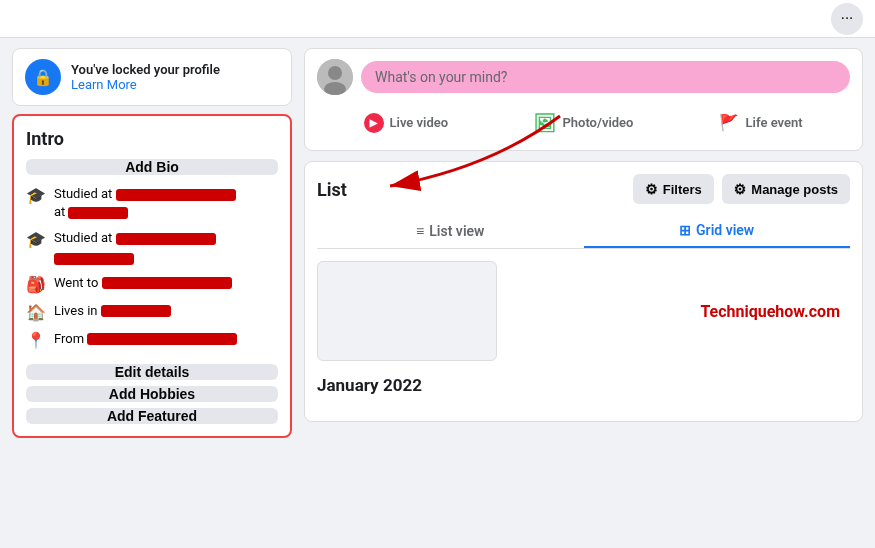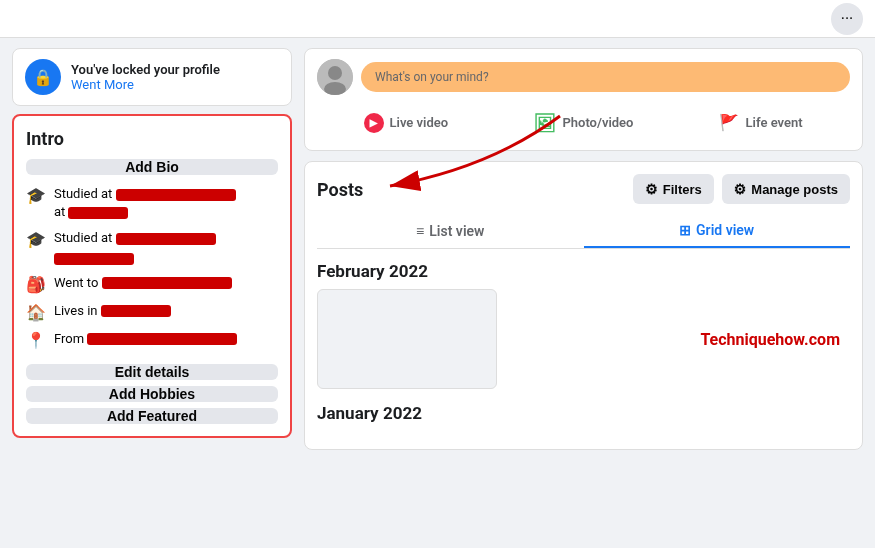--- a/index.html
+++ b/index.html
@@ -195,25 +195,25 @@
       width: 36px;
       height: 36px;
       border-radius: 50%;
       background: #bbb;
       flex-shrink: 0;
       overflow: hidden;
     }
 
     .what-on-mind {
       flex: 1;
-      background: #fdba74;
+      background: #f9a8d4;
       border-radius: 20px;
       padding: 8px 14px;
       color: #65676b;
-      font-size: 12px;
+      font-size: 14px;
     }
 
     .create-post-actions {
       display: flex;
       gap: 0;
     }
 
     .create-post-action {
       flex: 1;
       display: flex;
@@ -395,21 +395,21 @@
     <div class="main-content">
 
       <div class="left-sidebar">
 
         <div class="profile-locked-card">
           <div class="lock-avatar">
             🔒
           </div>
           <div class="locked-text-block">
             <span class="locked-title">You've locked your profile</span>
-            <span class="learn-more-link">Went More</span>
+            <span class="learn-more-link">Learn More</span>
           </div>
         </div>
 
         <div class="intro-section">
           <div class="intro-title">Intro</div>
           <button class="add-bio-btn">Add Bio</button>
 
           
           <div class="intro-item">
             <span class="intro-icon">🎓</span>
@@ -478,21 +478,21 @@
             </div>
             <div class="create-post-action">
               <span class="action-icon-life">🚩</span>
               <span>Life event</span>
             </div>
           </div>
         </div>
 
         <div class="posts-card">
           <div class="posts-header">
-            <span class="posts-title">Posts</span>
+            <span class="posts-title">List</span>
             <div class="posts-header-actions">
               <button class="filters-btn">
                 <span style="font-size:14px;">⚙</span>
                 <span>Filters</span>
               </button>
               <button class="manage-posts-btn">
                 <span style="font-size:14px;">⚙</span>
                 <span>Manage posts</span>
               </button>
             </div>
@@ -503,21 +503,20 @@
               <span>≡</span>
               <span>List view</span>
             </div>
             <div class="view-tab active">
               <span style="color:#1877f2;">⊞</span>
               <span>Grid view</span>
             </div>
           </div>
 
           <div class="month-section">
-            <div class="month-label">February 2022</div>
             <div style="position:relative;">
               <div class="post-preview-box">
                 
               </div>
               <div class="watermark">Techniquehow.com</div>
             </div>
           </div>
 
           <div class="month-section">
             <div class="month-label">January 2022</div>

